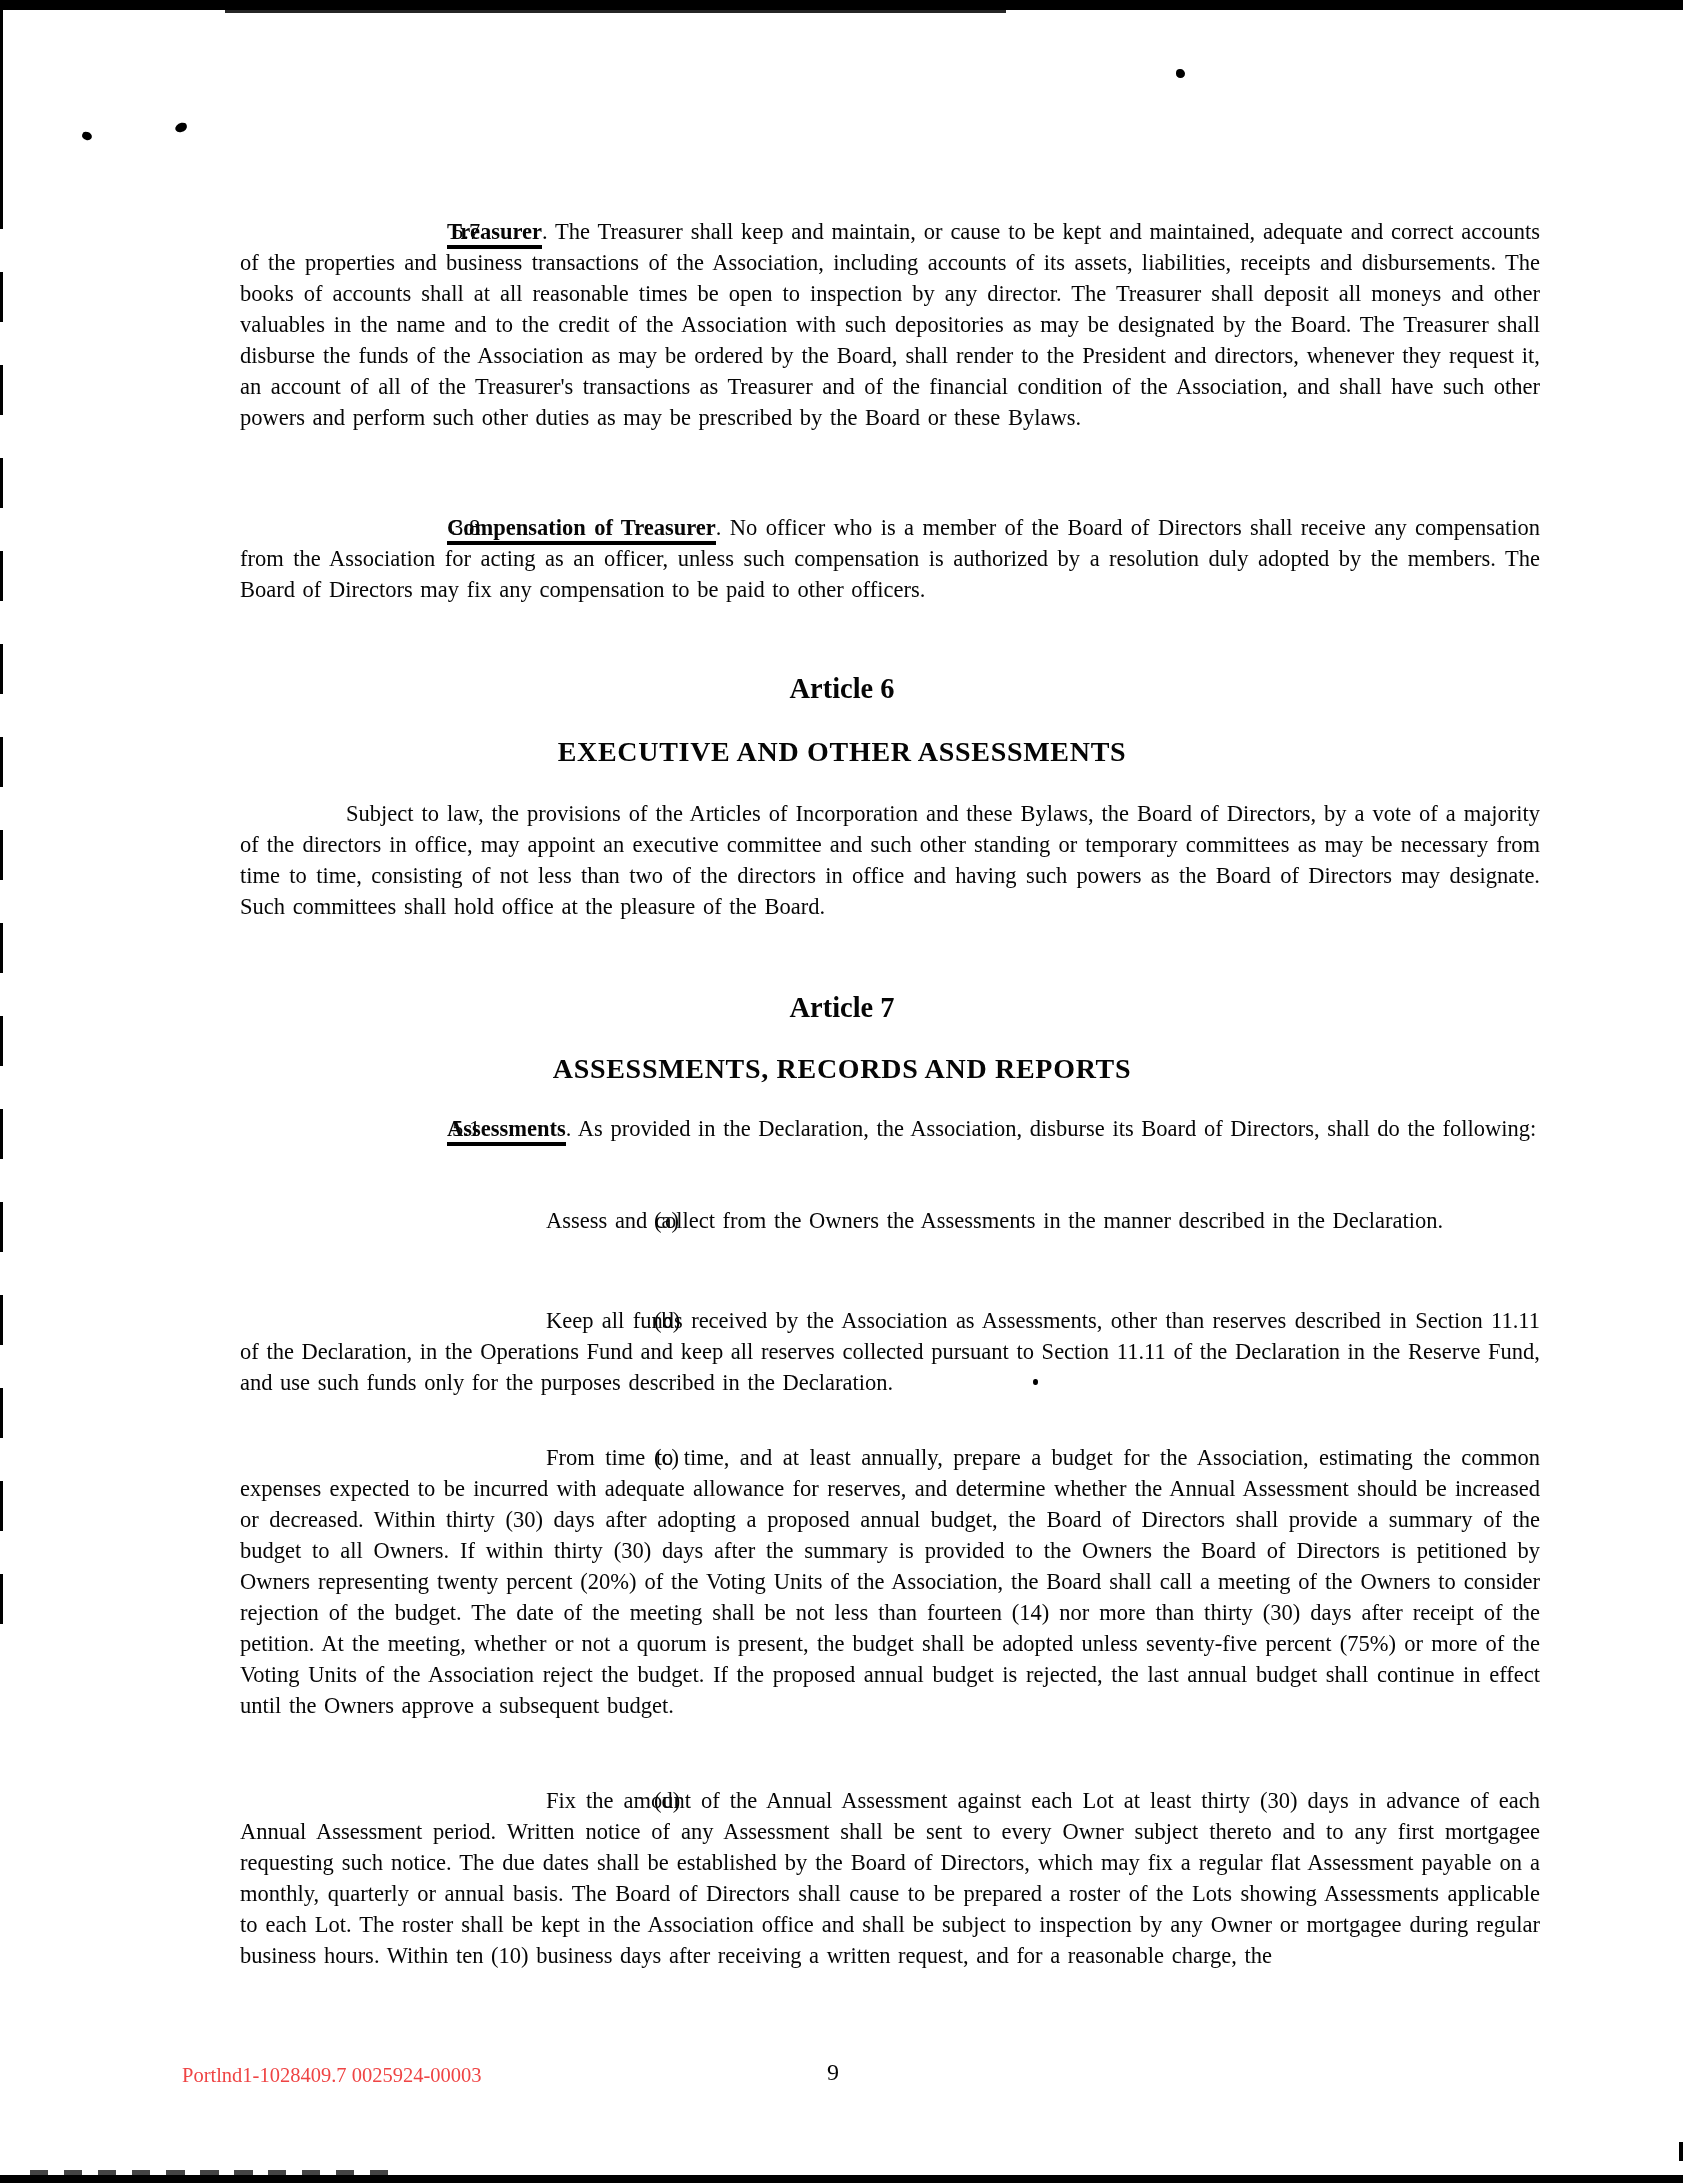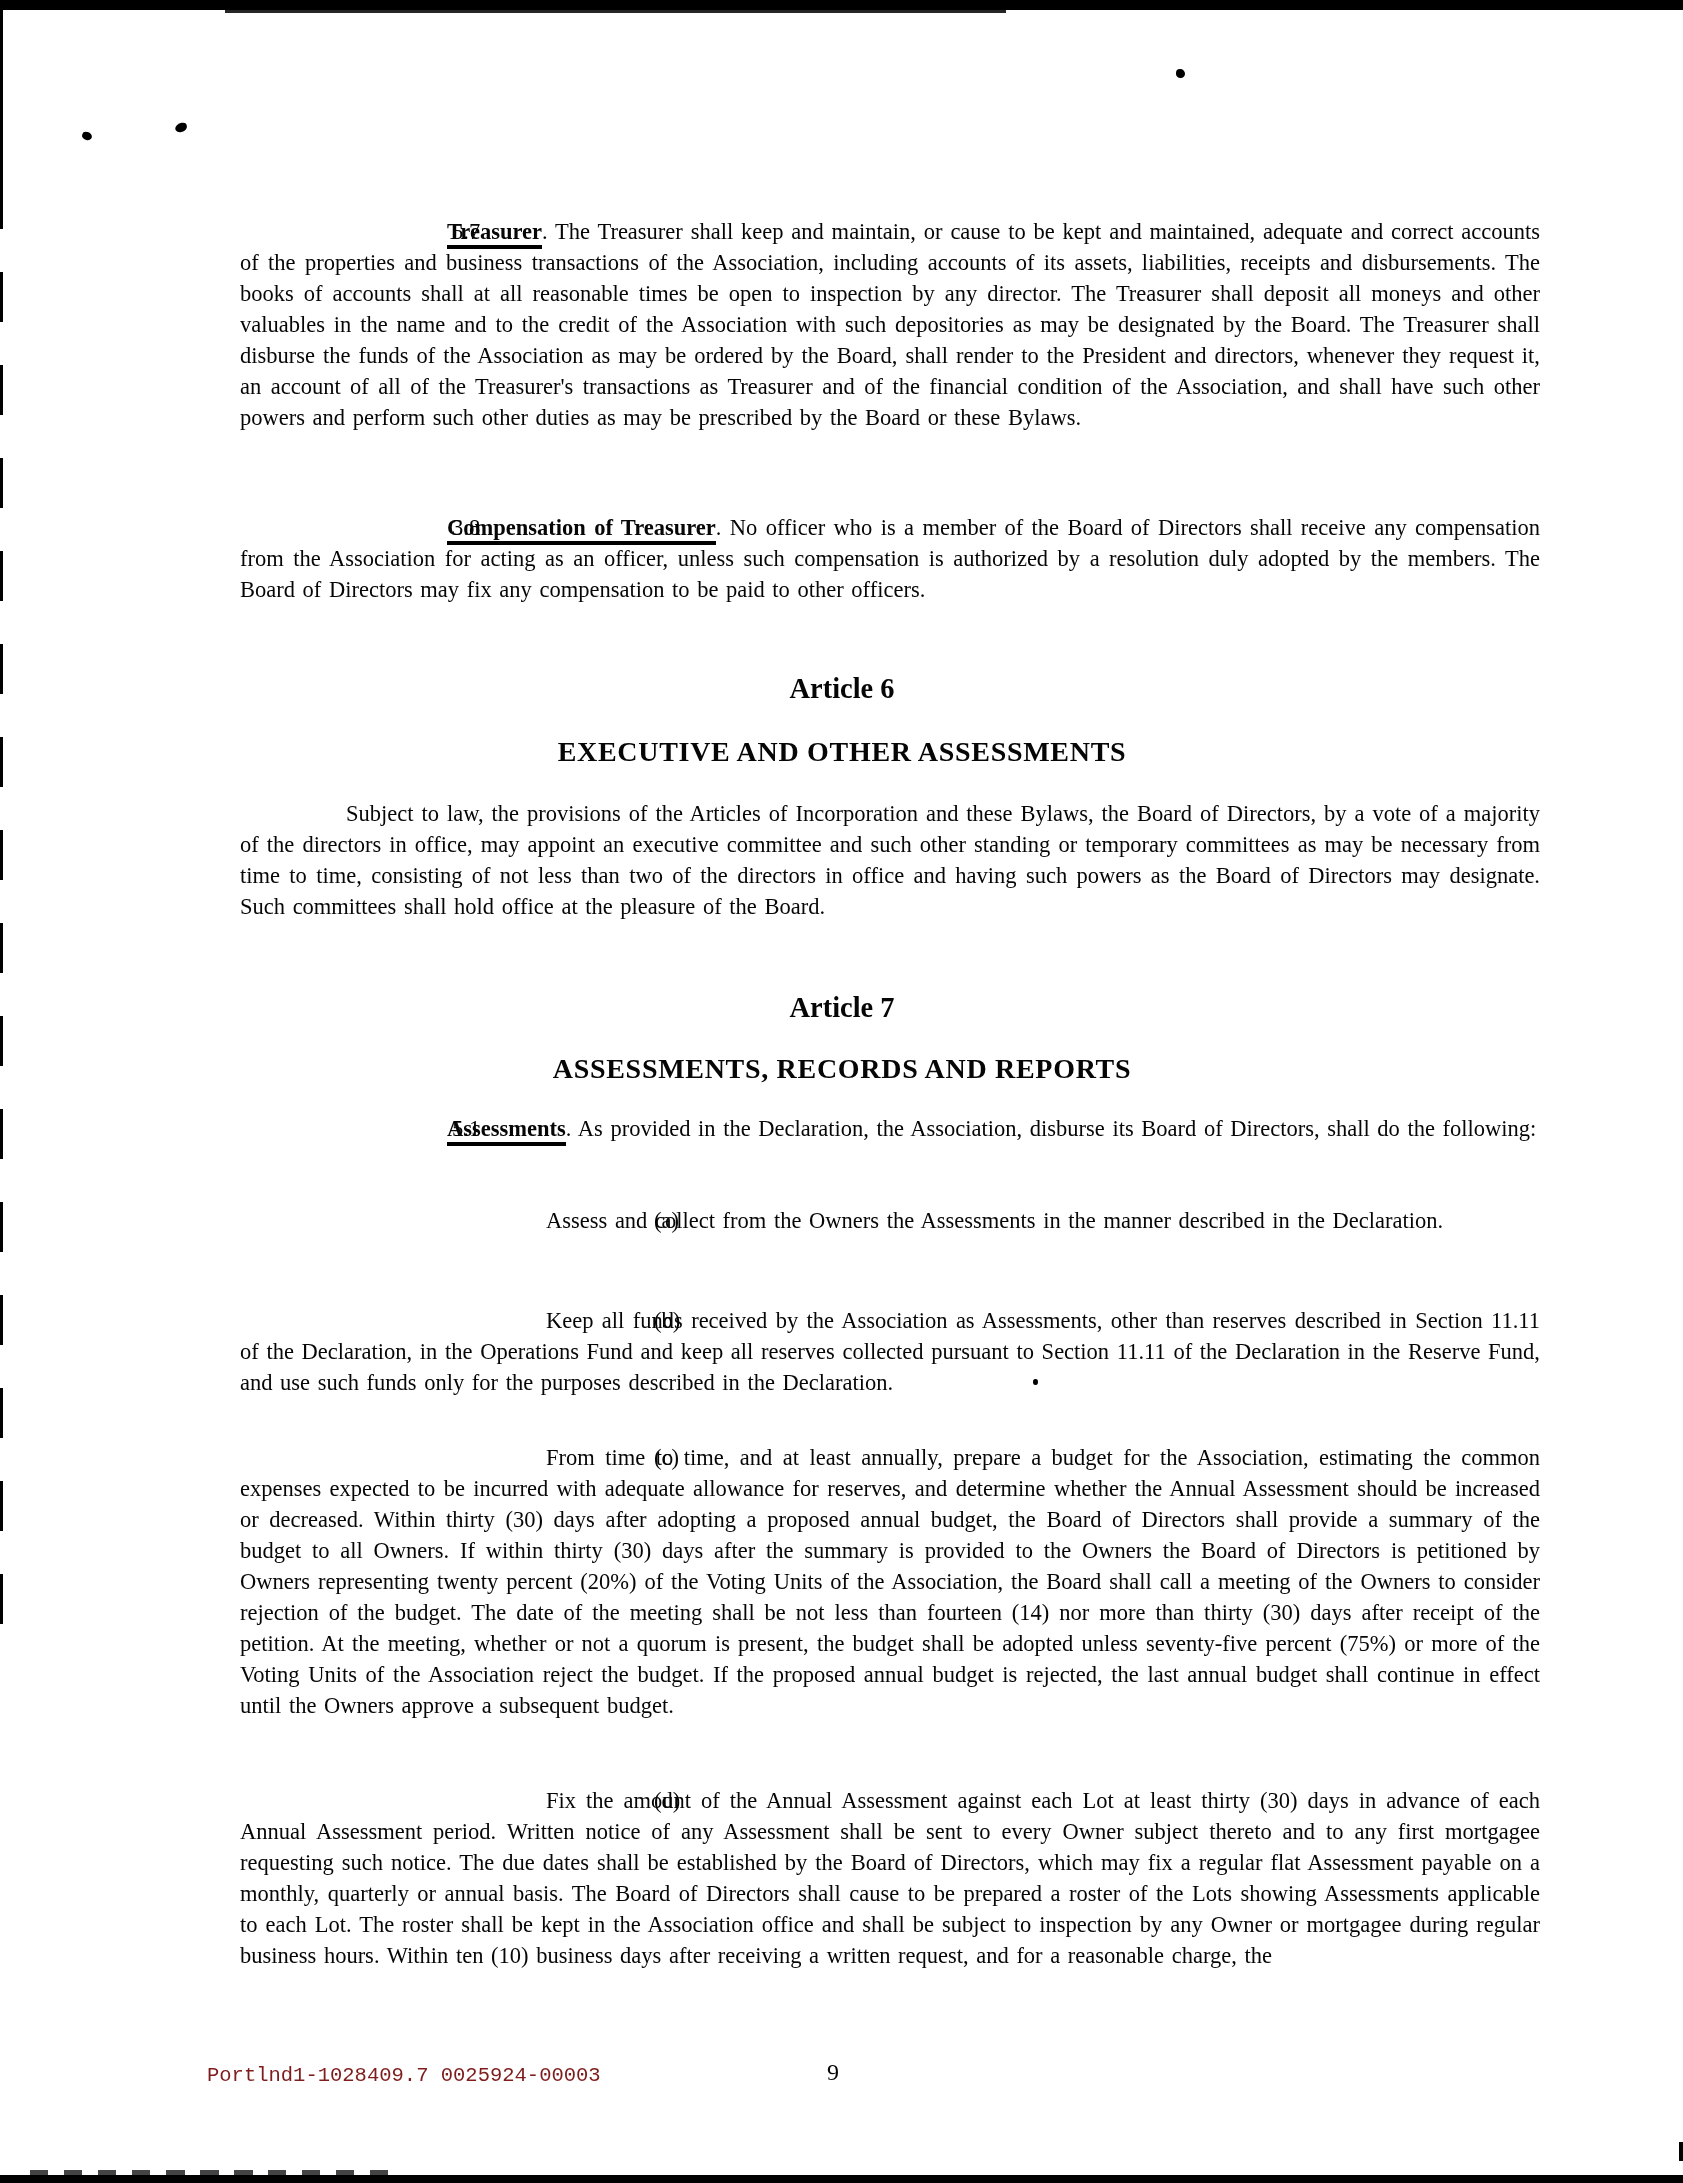--- a/index.html
+++ b/index.html
@@ -30,23 +30,23 @@
   }
   .heading{
     position:absolute;left:192px;width:1300px;
     text-align:center;font-weight:bold;line-height:31px;
     color:#060606;
     margin-top:8px;
   }
   .article{font-size:28.4px;}
   .caps{font-size:28px;letter-spacing:0.7px;}
   .footer-id{
-    position:absolute;left:207px;top:2064px;
-    font-family:Liberation Mono, monospace;
-    font-size:20.5px;color:#7f1d1d;
+    position:absolute;left:182px;top:2064px;
+    font-family:Liberation Serif, serif;
+    font-size:20.5px;color:#ef4444;
   }
   .page-number{
     position:absolute;left:827px;top:2059px;
     font-size:24px;color:#060606;
   }
   
   .top-bar{position:absolute;left:0;top:0;width:1683px;height:10px;background:#000;}
   .top-bar2{position:absolute;left:225px;top:9.3px;width:781px;height:4px;background:#000;opacity:.85;}
   .bottom-bar{position:absolute;left:0;top:2175px;width:1683px;height:8.6px;background:#000;}
   .bottom-smudge{

